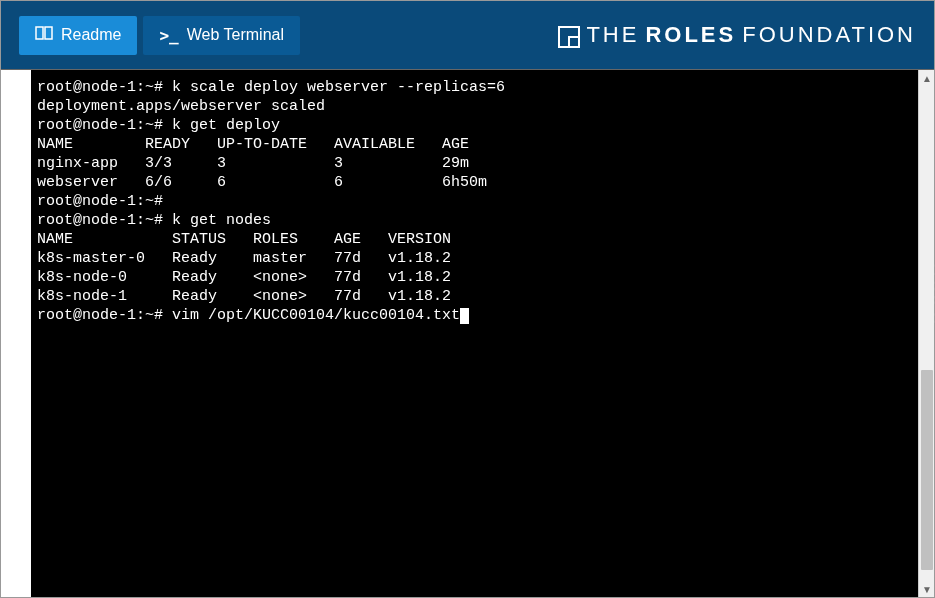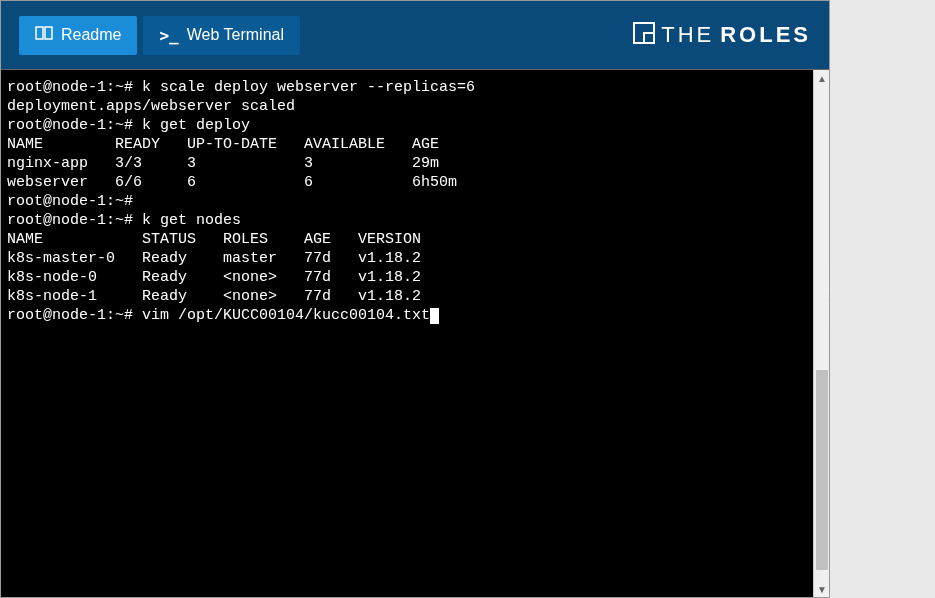--- a/index.html
+++ b/index.html
@@ -4,21 +4,21 @@
 <style>
   * { box-sizing: border-box; margin: 0; padding: 0; }
   body {
     width: 935px;
     height: 598px;
     background: #e8e8e8;
     font-family: Arial, sans-serif;
     overflow: hidden;
   }
   .window {
-    width: 830px;
+    width: 935px;
     height: 598px;
     border: 1px solid #999;
     background: #0a4a7a;
     display: flex;
     flex-direction: column;
   }
   .header {
     height: 68px;
     background: #0a4a7a;
     display: flex;
@@ -37,21 +37,21 @@
     cursor: pointer;
   }
   .tab.active { background: #1a8cd8; }
   .tab.inactive { background: #0a5a95; }
   .logo {
     margin-left: auto;
     color: #fff;
     font-size: 22px;
     letter-spacing: 3px;
     display: flex;
-    align-items: flex-start;
+    align-items: flex-end;
     gap: 6px;
     font-family: Arial, sans-serif;
   }
   .logo .thin { font-weight: 300; }
   .logo .bold { font-weight: 700; letter-spacing: 3px; }
   .logo-icon svg { display: block; }
   .terminal-wrap {
     flex: 1;
     background: #fff;
     display: flex;
@@ -61,20 +61,21 @@
   .terminal {
     flex: 1;
     background: #000;
     color: #fff;
     font-family: "Courier New", monospace;
     font-size: 15px;
     line-height: 19px;
     padding: 8px 6px;
     white-space: pre;
     overflow: hidden;
+    margin-left: 30px;
   }
   .cursor {
     display: inline-block;
     width: 9px;
     height: 16px;
     background: #fff;
     vertical-align: text-bottom;
   }
   .scrollbar {
     width: 16px;
@@ -138,20 +139,21 @@
     </div>
     <div class="logo">
       <span class="logo-icon">
         <svg width="22" height="22" viewBox="0 0 22 22">
             <rect x="1" y="1" width="20" height="20" stroke="#fff" stroke-width="2" fill="none"></rect>
             <rect x="11" y="11" width="10" height="10" fill="#0a4a7a" stroke="#fff" stroke-width="2"></rect>
           </svg>
       </span>
       <span class="thin">THE</span>
         <span class="bold">ROLES</span>
+        <span class="thin">FOUNDATION</span>
     </div>
   </div>
 
   <div class="terminal-wrap">
     <div class="terminal" id="terminal">root@node-1:~# k scale deploy webserver --replicas=6
 deployment.apps/webserver scaled
 root@node-1:~# k get deploy
 NAME        READY   UP-TO-DATE   AVAILABLE   AGE
 nginx-app   3/3     3            3           29m
 webserver   6/6     6            6           6h50m

